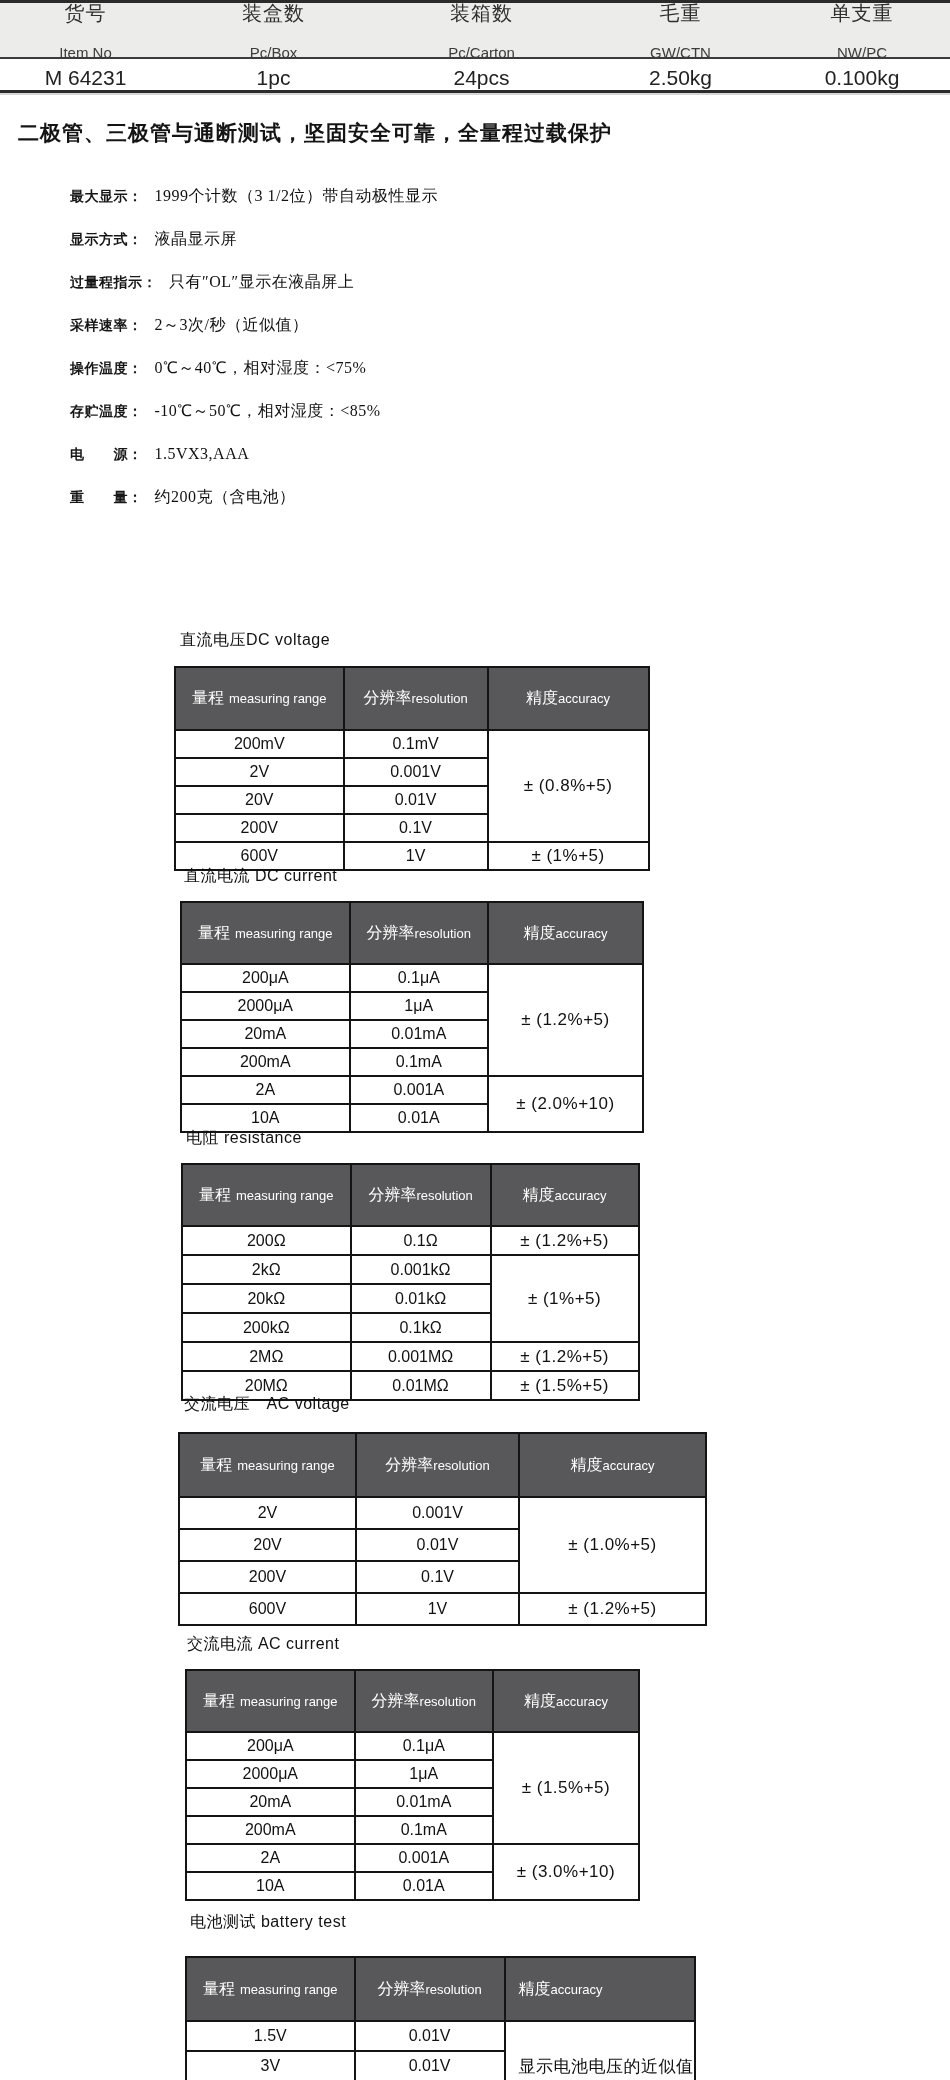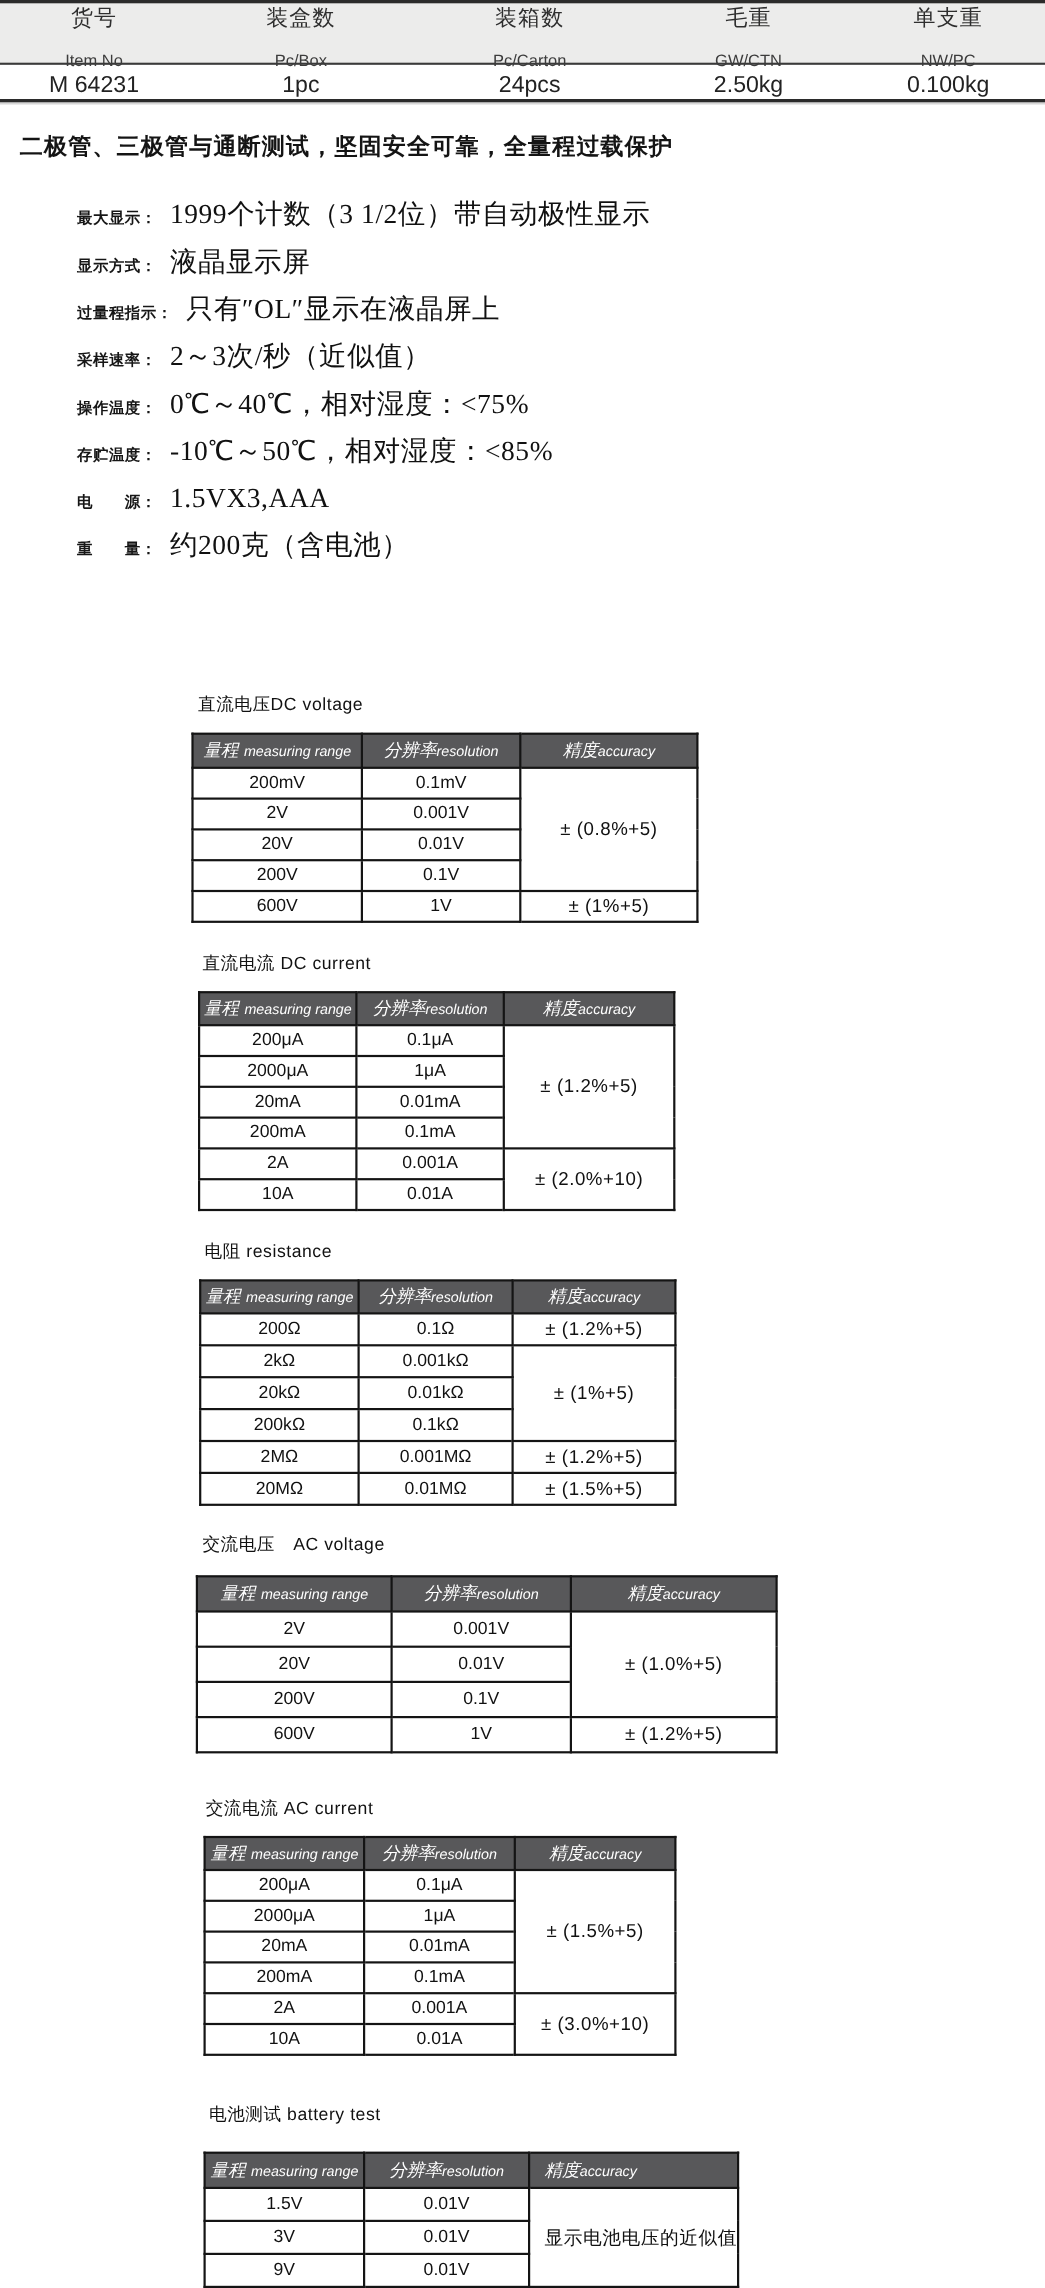--- a/index.html
+++ b/index.html
@@ -3,43 +3,43 @@
 <meta charset="utf-8">
 <style>
   html,body{margin:0;padding:0;}
   body{
     width:950px;height:2080px;position:relative;background:#ffffff;
     font-family:"Liberation Sans",sans-serif;color:#1a1a1a;overflow:hidden;
   }
   
   .top-table{position:absolute;left:0;top:0;width:950px;box-shadow:0 2px 0 #d6d6d6;}
   .tt-head{display:flex;background:#ececeb;border-top:3px solid #2b2b2b;border-bottom:2px solid #3a3a3a;height:54px;}
-  .tt-col{display:flex;flex-direction:column;justify-content:space-between;align-items:center;row-gap:17px;}
+  .tt-col{display:flex;flex-direction:column;justify-content:center;align-items:center;row-gap:17px;}
   .tt-zh{font-size:20px;color:#2e2e2e;letter-spacing:1px;}
   .tt-en{font-size:15px;color:#3c3c3c;}
   .tt-body{display:flex;height:31px;border-bottom:3px solid #2b2b2b;align-items:flex-end;background:#fff;}
   .tt-val{font-size:21px;color:#222;text-align:center;}
   .c0{width:171px}.c1{width:205px}.c2{width:211px}.c3{width:187px}.c4{width:176px}
   
   .intro{position:absolute;left:18px;top:119px;font-size:21px;font-weight:bold;color:#141414;letter-spacing:1px;}
   
   .specs{position:absolute;left:70px;top:183px;}
   .spec-row{white-space:nowrap;height:26px;line-height:26px;margin-bottom:17px;}
   .spec-label{font-size:14px;font-weight:bold;color:#161616;letter-spacing:0.5px;}
-  .spec-value{font-size:25px;font-family:"Liberation Serif",serif;color:#111;margin-left:12px;letter-spacing:0.5px;}
+  .spec-value{font-size:16px;font-family:"Liberation Serif",serif;color:#111;margin-left:12px;letter-spacing:0.5px;}
   
   .battery-icon{display:inline-block;position:relative;width:36px;height:19px;background:#111;margin:0 3px;vertical-align:-3px;}
   .bat-nub{position:absolute;left:-5px;top:5px;width:5px;height:9px;background:#111;}
   .bp-v{position:absolute;left:14px;top:3px;width:7px;height:13px;background:#fff;}
   .bp-h{position:absolute;left:11px;top:6px;width:13px;height:7px;background:#fff;}
   
   .sec-title{position:absolute;font-size:16px;color:#111;letter-spacing:0.5px;white-space:nowrap;}
   
   table.spec-table{position:absolute;border-collapse:collapse;table-layout:fixed;background:#fff;}
-  .spec-table th{background:#58585a;color:#ffffff;font-weight:normal;border:2px solid #141414;padding:0;text-align:center;white-space:nowrap;font-style:italic;}
+  .spec-table th{background:#58585a;color:#ffffff;font-weight:normal;border:2px solid #141414;padding:16px;text-align:center;white-space:nowrap;}
   .spec-table td{border:2px solid #141414;text-align:center;font-size:16px;color:#111;padding:0;white-space:nowrap;}
   .hz{font-size:16px;}
   .he{font-size:13px;}
   .he.gap{margin-left:5px;}
   td.acc{font-size:17px;letter-spacing:0.5px;}
   th.left,td.acc-left{text-align:left;padding-left:13px;}
   .t-dcv th{height:29px}.t-dcv td{height:26px}
   .t-dcc th{height:28px}.t-dcc td{height:26px}
   .t-res th{height:28px}.t-res td{height:27px}
   .t-acv th{height:30px}.t-acv td{height:30px}

